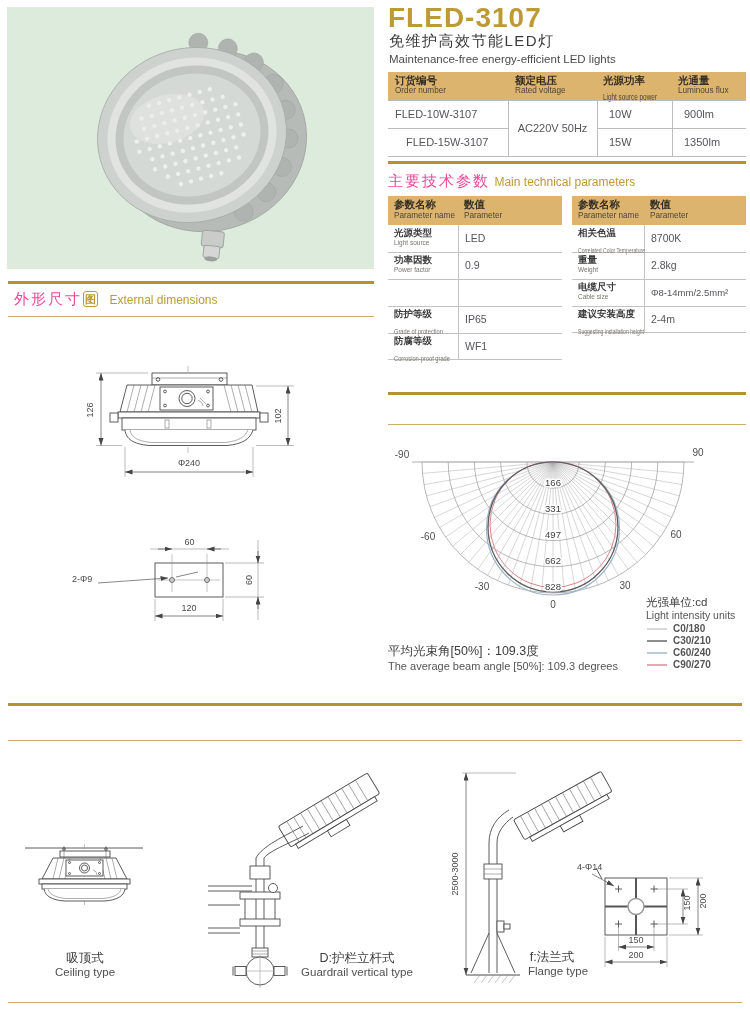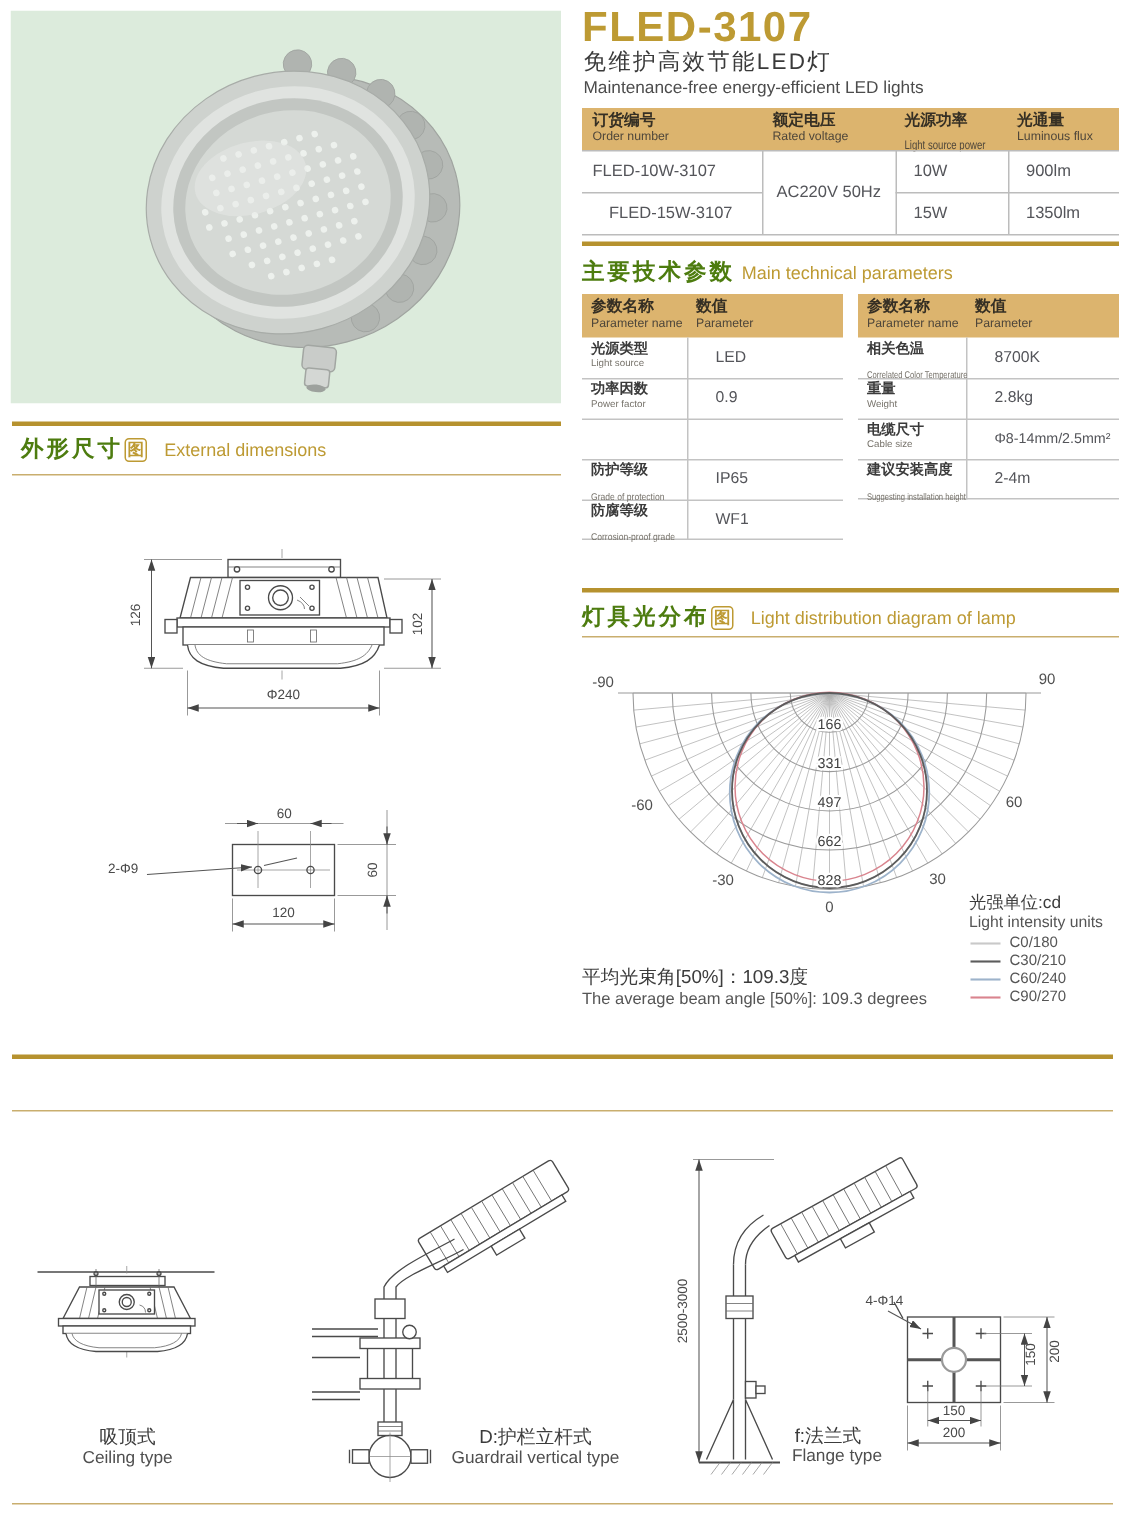--- a/index.html
+++ b/index.html
@@ -5,55 +5,55 @@
   html,body{margin:0;padding:0;background:#fff;}
   .page{position:relative;width:750px;height:1015px;background:#fff;overflow:hidden;
         font-family:"Liberation Sans","DejaVu Sans",sans-serif;}
   .abs{position:absolute;}
   .rule-thick{height:3px;background:#b6922f;}
   .rule-thin{height:1px;background:#c9ae6e;}
   .title{font-size:28px;font-weight:bold;color:#bd9a33;letter-spacing:1px;}
   .sub-cn{font-size:15px;color:#3a3a3a;letter-spacing:1.5px;}
   .sub-en{font-size:11.5px;color:#4c4c4c;}
   .sec-head{white-space:nowrap;}
-  .sec-cn{font-size:15px;font-weight:bold;color:#4d7c0f;letter-spacing:2px;}
+  .sec-cn{font-size:15px;font-weight:normal;color:#ec4899;letter-spacing:2px;}
   .sec-box:empty{display:none;}
   .sec-box{display:inline-block;font-size:11px;font-weight:bold;color:#bd9a33;border:1.5px solid #bd9a33;
            border-radius:3px;line-height:12px;padding:1px 1px;margin:0 7px 0 1px;vertical-align:1px;}
   .sec-en{font-size:12px;color:#bd9a33;}
   
   .otable{width:358px;height:77px;}
   .ohead{position:absolute;left:0;top:0;width:358px;height:28px;background:#dcb46e;}
   .ohcell{position:absolute;top:2px;line-height:1.15;}
   .ohcn{font-size:10.5px;font-weight:bold;color:#352f24;}
   .ohen{font-size:8.2px;color:#4e463a;}
   .oline{position:absolute;background:#bcbcbc;}
   .ocell{position:absolute;font-size:11px;color:#54555a;}
   .sq{display:inline-block;transform:scaleX(.88);transform-origin:0 50%;white-space:nowrap;}
   .sq2{display:inline-block;transform:scaleX(.78);transform-origin:0 50%;white-space:nowrap;}
   
   .ptable{width:174px;}
   .phead{position:absolute;left:0;top:0;width:174px;height:29px;background:#dcb46e;}
   .pname{position:absolute;line-height:1.12;}
   .pncn{font-size:9.5px;color:#3b3b3b;font-weight:bold;}
   .pnen{font-size:6.5px;color:#77736b;}
-  .pval{position:absolute;font-size:10.5px;color:#54555a;margin-left:12px;}
+  .pval{position:absolute;font-size:10.5px;color:#54555a;}
   .pline{position:absolute;background:#c3c3c3;}
   
   .angtext{font-size:10px;fill:#4f4f4f;font-family:"Liberation Sans",sans-serif;}
   .radtext{font-size:9.5px;fill:#3f3f3f;font-family:"Liberation Sans",sans-serif;
            stroke:#fff;stroke-width:3px;paint-order:stroke;}
   .dimtext{font-size:9px;fill:#4a4a4a;font-family:"Liberation Sans",sans-serif;}
   #polar-grid line{stroke:#aeaeae;stroke-width:.5;}
   #polar-grid path{stroke:#9a9a9a;stroke-width:.7;fill:none;}
   .legend{line-height:1.25;}
   .leg-cn{font-size:11.5px;color:#3c3c3c;}
   .leg-en{font-size:10.5px;color:#555;}
   .leg-row{display:flex;align-items:center;gap:5px;height:11px;margin-top:1px;}
-  .leg-row span{font-size:10px;color:#555;}
+  .leg-row span{font-size:10px;color:#555;font-weight:bold;}
   .beam-cn{font-size:12.5px;color:#3c3c3c;}
   .beam-en{font-size:11px;color:#555;}
   .inst-cn{font-size:12.5px;color:#3c3c3c;text-align:center;}
   .inst-en{font-size:11.5px;color:#4f4f4f;text-align:center;}
   svg .ol{stroke:#4a4a4a;stroke-width:.9;fill:none;}
   svg .olw{stroke:#4a4a4a;stroke-width:.9;fill:#fff;}
   svg .fin{stroke:#6a6a6a;stroke-width:.55;fill:none;}
   svg .thin{stroke:#8a8a8a;stroke-width:.5;fill:none;}
   svg .dim{stroke:#555;stroke-width:.7;fill:none;}
   svg .ext{stroke:#777;stroke-width:.5;fill:none;}
@@ -375,24 +375,20 @@
       <line x1="223" y1="599" x2="223" y2="621" class="ext"></line>
       <line x1="155" y1="616" x2="223" y2="616" class="dim" marker-start="url(#aS)" marker-end="url(#aE)"></line>
       <text x="189" y="611" text-anchor="middle" class="dimtext">120</text>
       <line x1="98" y1="583" x2="168" y2="578" class="dim" marker-end="url(#aE)"></line>
       <line x1="176" y1="577" x2="198" y2="572" class="dim"></line>
       <text x="72" y="582" class="dimtext">2-Φ9</text>
     </g>
   </svg>
 
   <div class="abs rule-thick" style="left:388px;top:392px;width:358px"></div>
-  <div class="abs sec-head" style="left:388px;top:402px">
-    <span class="sec-cn">灯具光分布</span><span class="sec-box">图</span>
-    <span class="sec-en">Light distribution diagram of lamp</span>
-  </div>
   <div class="abs rule-thin" style="left:388px;top:424px;width:358px"></div>
 
   <svg class="abs" style="left:380px;top:432px" width="370" height="190" viewBox="380 432 370 190">
     <g id="polar-grid">
         <line x1="553" y1="462" x2="422.0" y2="462.0"></line>
         <line x1="553" y1="462" x2="422.5" y2="473.4"></line>
         <line x1="553" y1="462" x2="424.0" y2="484.7"></line>
         <line x1="553" y1="462" x2="426.5" y2="495.9"></line>
         <line x1="553" y1="462" x2="429.9" y2="506.8"></line>
         <line x1="553" y1="462" x2="434.3" y2="517.4"></line>

